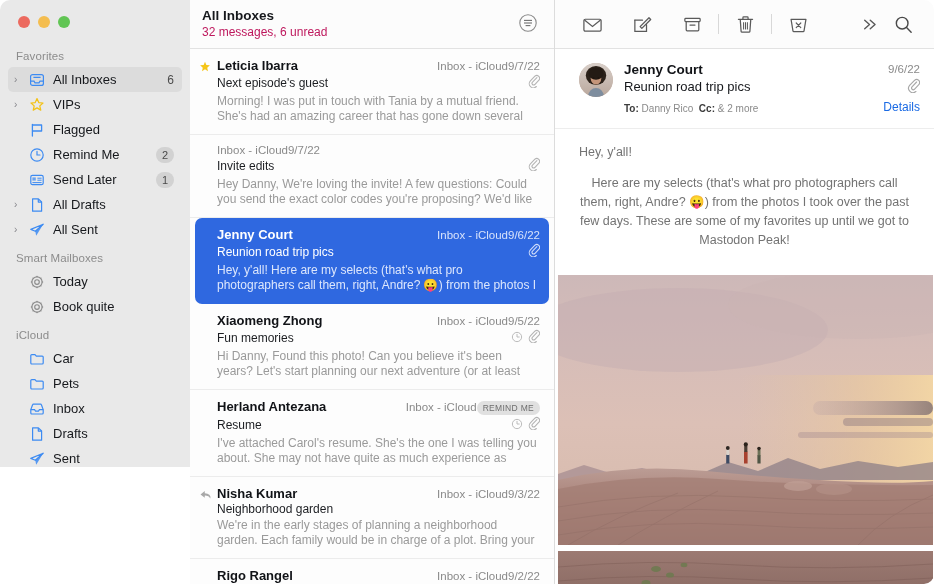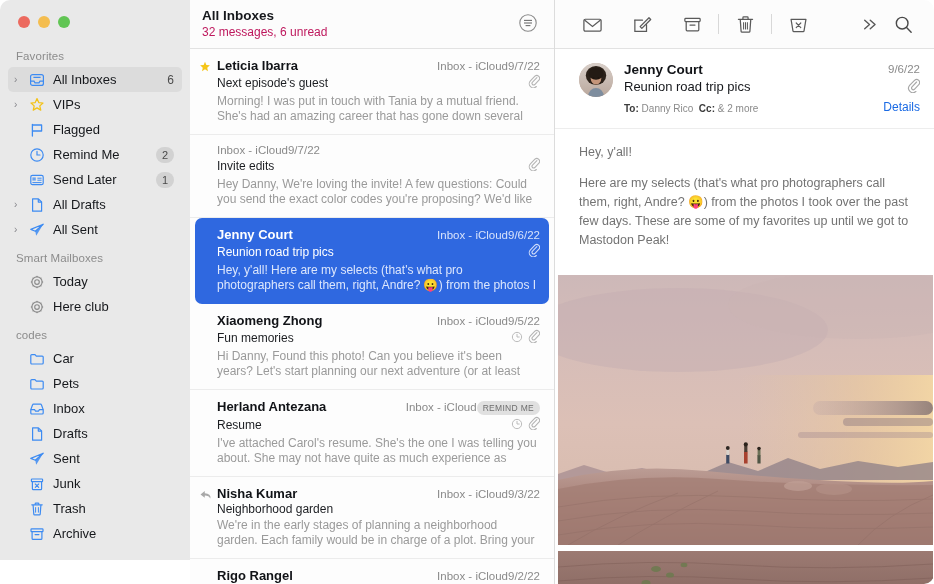--- a/index.html
+++ b/index.html
@@ -13,21 +13,21 @@
   .window {
     width: 934px; height: 584px;
     display: flex;
     border-radius: 10px;
     overflow: hidden;
     position: relative;
   }
 
   
   .sidebar {
-    width: 190px; height: 560px;
+    width: 190px; height: 467px;
     background: #e9e9e9;
     flex: 0 0 190px;
     padding-top: 0;
     position: relative;
     overflow: hidden;
   }
   .traffic {
     display: flex; gap: 8px;
     padding: 16px 0 0 18px;
     height: 40px;
@@ -192,21 +192,21 @@
 
   .mail-body {
     flex: 1; overflow: hidden;
     padding: 0;
   }
   .body-text {
     padding: 14px 24px 13px 24px;
     font-size: 12.5px; color: #737373; line-height: 19px;
   }
   .body-text p { margin-bottom: 12px; }
-  .body-text p:last-child { margin-bottom: 12px; }
+  .body-text p:last-child { margin-bottom: 12px; text-align: center; }
 
   .photo {
     width: 375px; height: 270px;
     margin: 0 0 6px 3px;
     position: relative; overflow: hidden;
   }
   .photo2 { height: 62px; margin-bottom: 0; }
 </style>
 </head>
 <body>
@@ -315,23 +315,23 @@
           <span class="sb-disc"></span>
           <span class="sb-icon">
             <svg width="16" height="16" viewBox="0 0 16 16">
               <circle cx="8" cy="8" r="2.3" fill="none" stroke="#8c8c8c" stroke-width="1.15"></circle>
                 <path d="M8 1.5 l1 1.6 h-2 Z M8 14.5 l-1 -1.6 h2 Z M1.5 8 l1.6 -1 v2 Z M14.5 8 l-1.6 1 v-2 Z
                          M3.4 3.4 l1.9 0.5 -1.4 1.4 Z M12.6 12.6 l-1.9 -0.5 1.4 -1.4 Z
                          M12.6 3.4 l-0.5 1.9 -1.4 -1.4 Z M3.4 12.6 l0.5 -1.9 1.4 1.4 Z" fill="#8c8c8c"></path>
                 <circle cx="8" cy="8" r="5.1" fill="none" stroke="#8c8c8c" stroke-width="1.15"></circle>
             </svg>
           </span>
-          <span class="sb-label">Here club</span>
-        </div>
-        <div class="sb-section">codes</div>
+          <span class="sb-label">Book quite</span>
+        </div>
+        <div class="sb-section">iCloud</div>
         <div class="sb-item">
           <span class="sb-disc"></span>
           <span class="sb-icon">
             <svg width="16" height="16" viewBox="0 0 16 16">
               <path d="M1.8 4.6 a1 1 0 0 1 1 -1 H6 l1.3 1.5 H13.2 a1 1 0 0 1 1 1 V12 a1 1 0 0 1 -1 1 H2.8 a1 1 0 0 1 -1 -1 Z" fill="none" stroke="#3d8bf2" stroke-width="1.2" stroke-linejoin="round"></path>
             </svg>
           </span>
           <span class="sb-label">Car</span>
         </div>
         <div class="sb-item">

